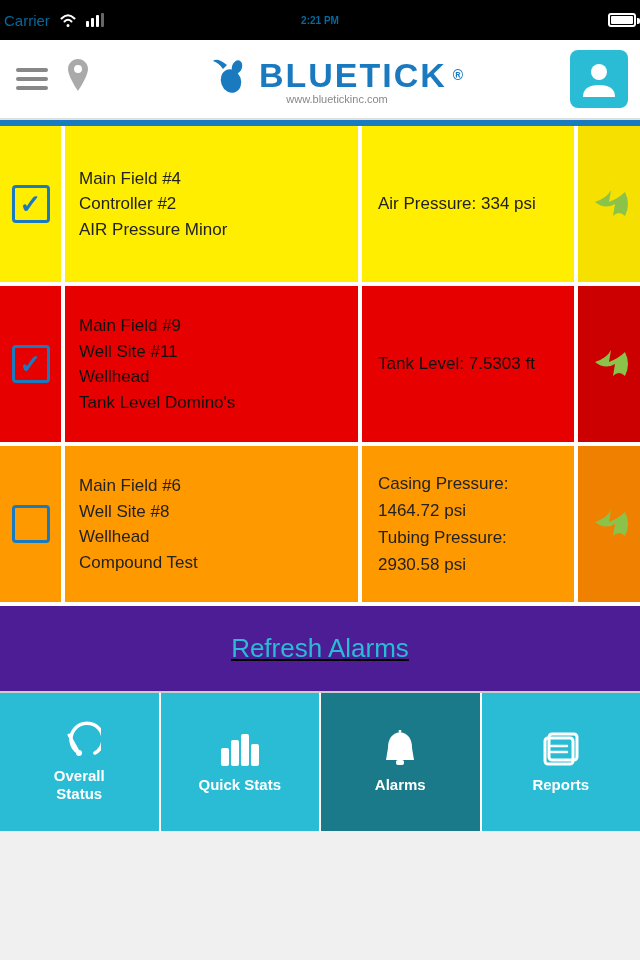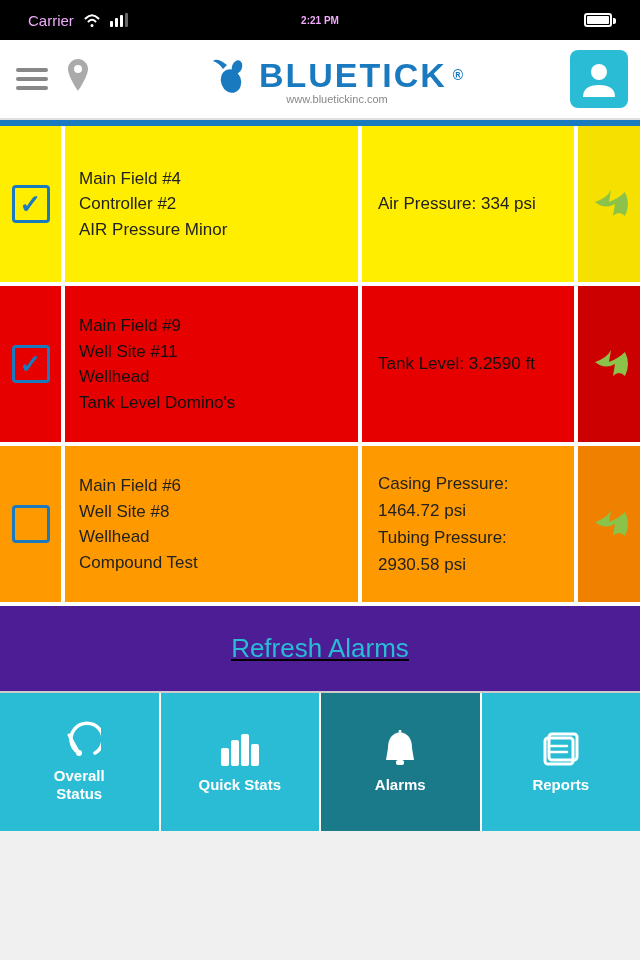--- a/index.html
+++ b/index.html
@@ -7,26 +7,26 @@
       width: 640px;
       height: 960px;
       font-family: -apple-system, 'Helvetica Neue', Arial, sans-serif;
       background: #f0f0f0;
       overflow: hidden;
     }
 
     
     #status-bar {
       background: #000;
-      color: #f0abfc;
+      color: #0369a1;
       height: 40px;
       display: flex;
       align-items: center;
       justify-content: space-between;
-      padding: 0 28px;
+      padding: 0 4px;
       font-size: 15px;
       font-weight: 500;
     }
     .status-left { display: flex; align-items: center; gap: 8px; }
     .status-center { position: absolute; left: 50%; transform: translateX(-50%); font-size: 10px; font-weight: 600; }
     .status-right { display: flex; align-items: center; gap: 6px; }
     .battery-icon {
       width: 28px; height: 14px; border: 2px solid #fff;
       border-radius: 3px; position: relative; display: inline-block;
     }
@@ -248,21 +248,21 @@
     </div>
     <div class="alarm-info-cell">
       <div class="alarm-info-text">
         <div>Main Field #9</div>
         <div>Well Site #11</div>
         <div>Wellhead</div>
         <div>Tank Level Domino's</div>
       </div>
     </div>
     <div class="alarm-value-cell">
-      <div class="alarm-value-text">Tank Level: 3.2590 ft</div>
+      <div class="alarm-value-text">Tank Level: 7.5303 ft</div>
     </div>
     <div class="alarm-arrow-cell">
       <svg width="44" height="44" viewBox="0 0 44 44">
         <path d="M38 10 Q44 22 38 34 Q32 28 26 34 L28 22 Q18 28 8 20 Q20 16 24 8 L22 20 Q32 16 38 10Z" fill="#8bc34a"></path>
       </svg>
     </div>
   </div>
 
   <div class="alarm-row orange">
     <div class="alarm-check-cell">

